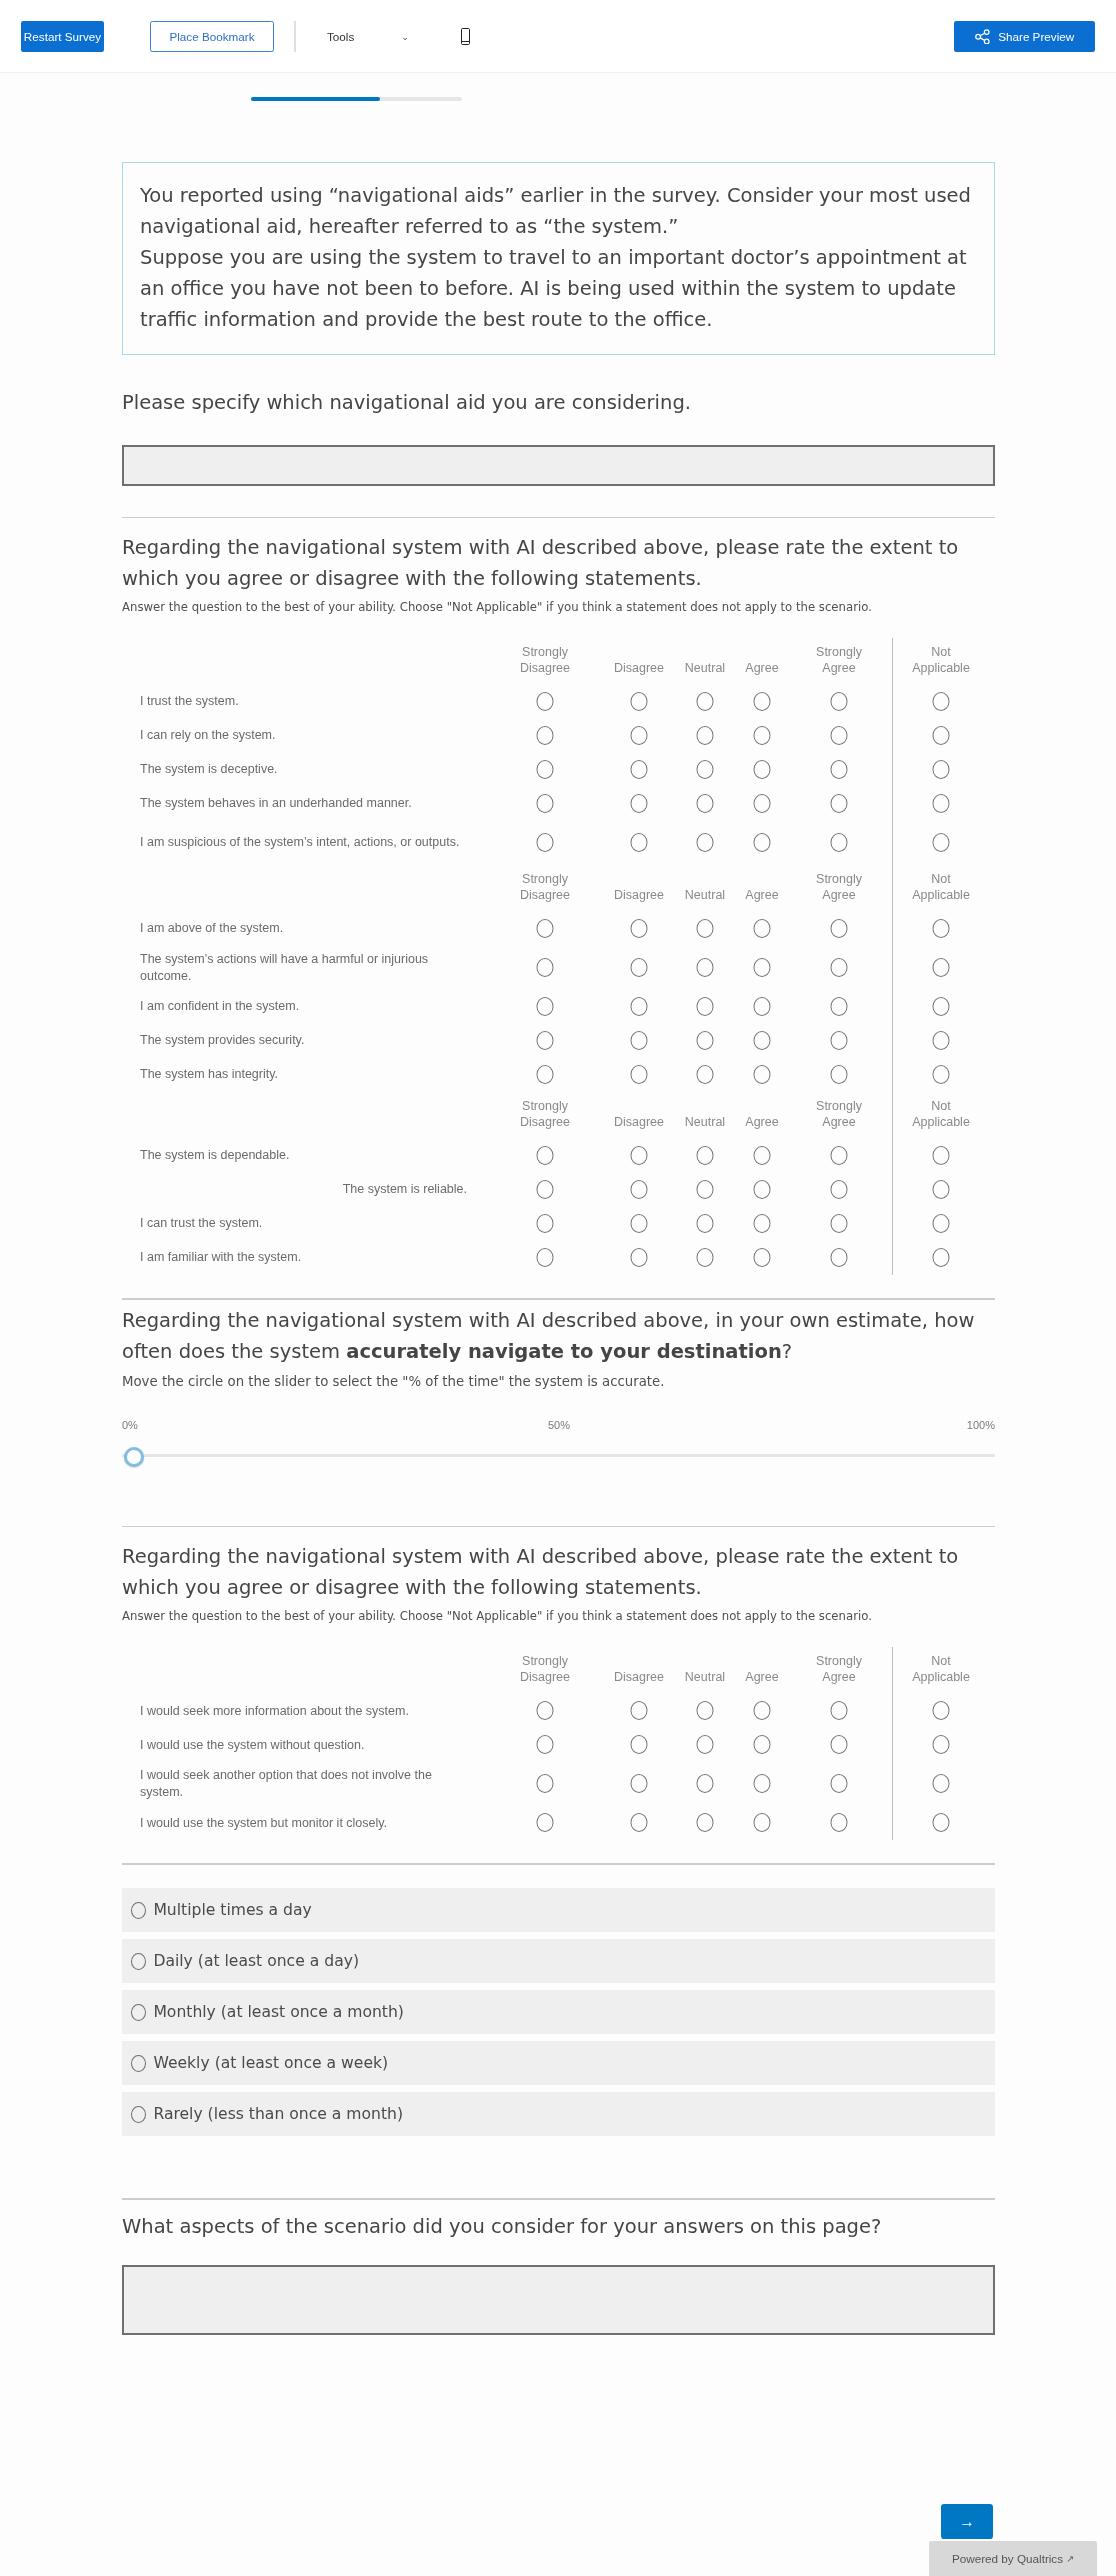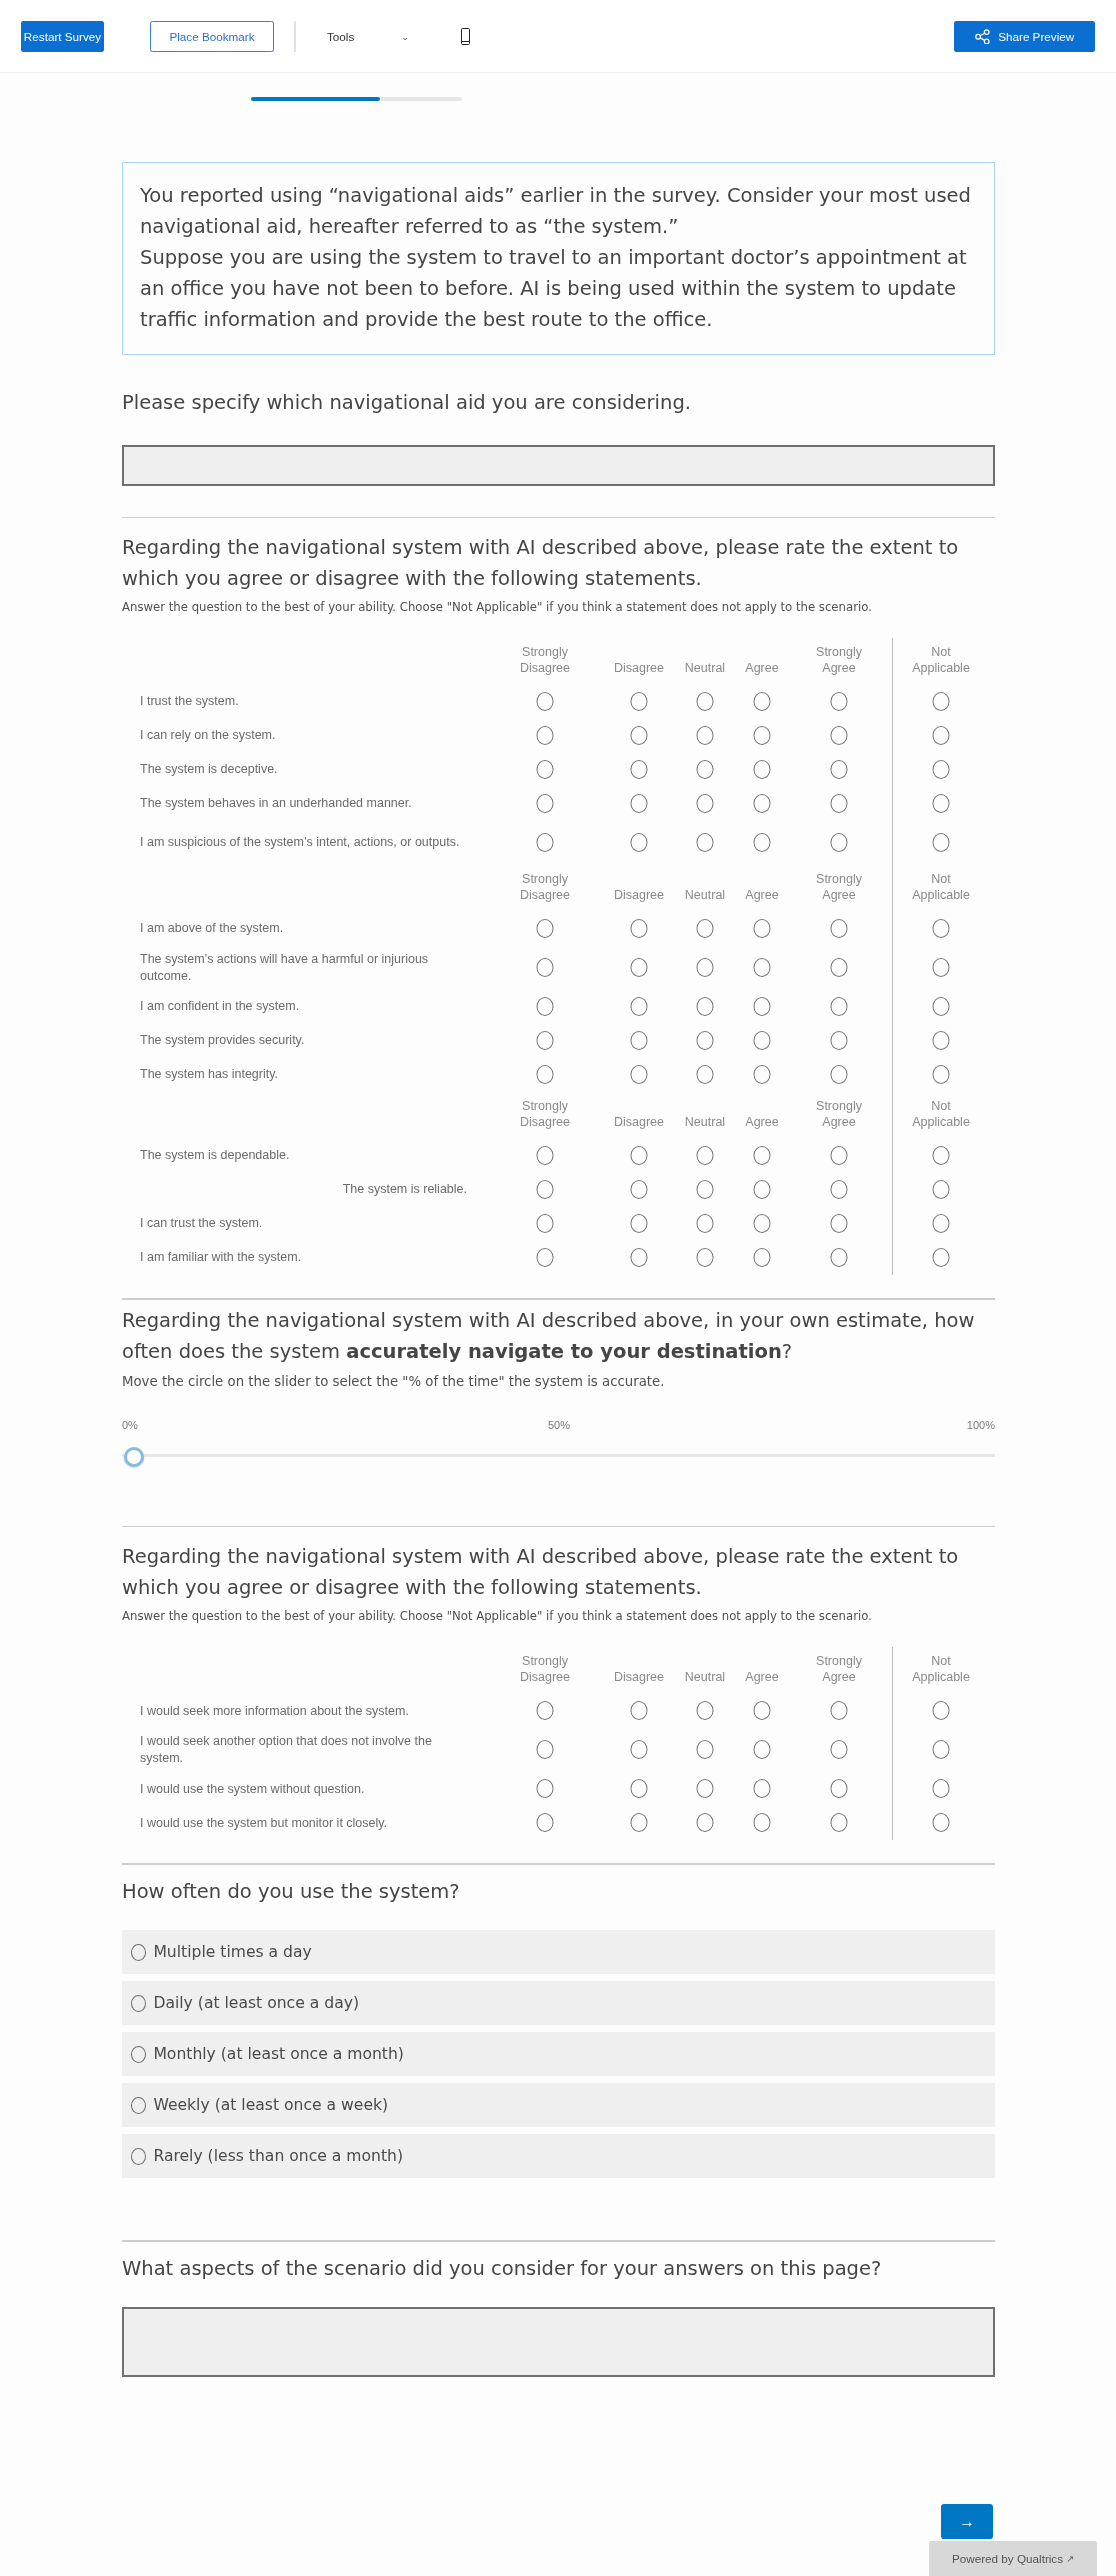--- a/index.html
+++ b/index.html
@@ -360,53 +360,52 @@
       </div>
       <div class="mx-row" style="height: 34px;">
         <div class="mx-stmt">I would seek more information about the system.</div>
         <div class="radio" style="left: 423px;"></div>
         <div class="radio" style="left: 517px;"></div>
         <div class="radio" style="left: 583px;"></div>
         <div class="radio" style="left: 640px;"></div>
         <div class="radio" style="left: 717px;"></div>
         <div class="radio" style="left: 819px;"></div>
       </div>
+      <div class="mx-row" style="height: 34px;">
+        <div class="mx-stmt">I would use the system without question.</div>
+        <div class="radio" style="left: 423px;"></div>
+        <div class="radio" style="left: 517px;"></div>
+        <div class="radio" style="left: 583px;"></div>
+        <div class="radio" style="left: 640px;"></div>
+        <div class="radio" style="left: 717px;"></div>
+        <div class="radio" style="left: 819px;"></div>
+      </div>
       <div class="mx-row" style="height: 44px;">
         <div class="mx-stmt">I would seek another option that does not involve the system.</div>
         <div class="radio" style="left: 423px;"></div>
         <div class="radio" style="left: 517px;"></div>
         <div class="radio" style="left: 583px;"></div>
         <div class="radio" style="left: 640px;"></div>
         <div class="radio" style="left: 717px;"></div>
         <div class="radio" style="left: 819px;"></div>
       </div>
       <div class="mx-row" style="height: 34px;">
-        <div class="mx-stmt">I would use the system without question.</div>
-        <div class="radio" style="left: 423px;"></div>
-        <div class="radio" style="left: 517px;"></div>
-        <div class="radio" style="left: 583px;"></div>
-        <div class="radio" style="left: 640px;"></div>
-        <div class="radio" style="left: 717px;"></div>
-        <div class="radio" style="left: 819px;"></div>
-      </div>
-      <div class="mx-row" style="height: 34px;">
         <div class="mx-stmt">I would use the system but monitor it closely.</div>
         <div class="radio" style="left: 423px;"></div>
         <div class="radio" style="left: 517px;"></div>
         <div class="radio" style="left: 583px;"></div>
         <div class="radio" style="left: 640px;"></div>
         <div class="radio" style="left: 717px;"></div>
         <div class="radio" style="left: 819px;"></div>
       </div>
       <div class="mx-vline" style="top: 0px; height: 100%; bottom: 0px;"></div>
     </div>
 
   <div style="margin-top:23.4px" class="divider"></div>
 
-  <div style="margin-top:11px" class="q-title">How often do you use the system?</div>
   <div style="margin-top:23.4px" id="freq-options">
       <div class="mc-option">
         <span class="mc-radio"></span>
         <span>Multiple times a day</span>
       </div>
       <div class="mc-option">
         <span class="mc-radio"></span>
         <span>Daily (at least once a day)</span>
       </div>
       <div class="mc-option">

